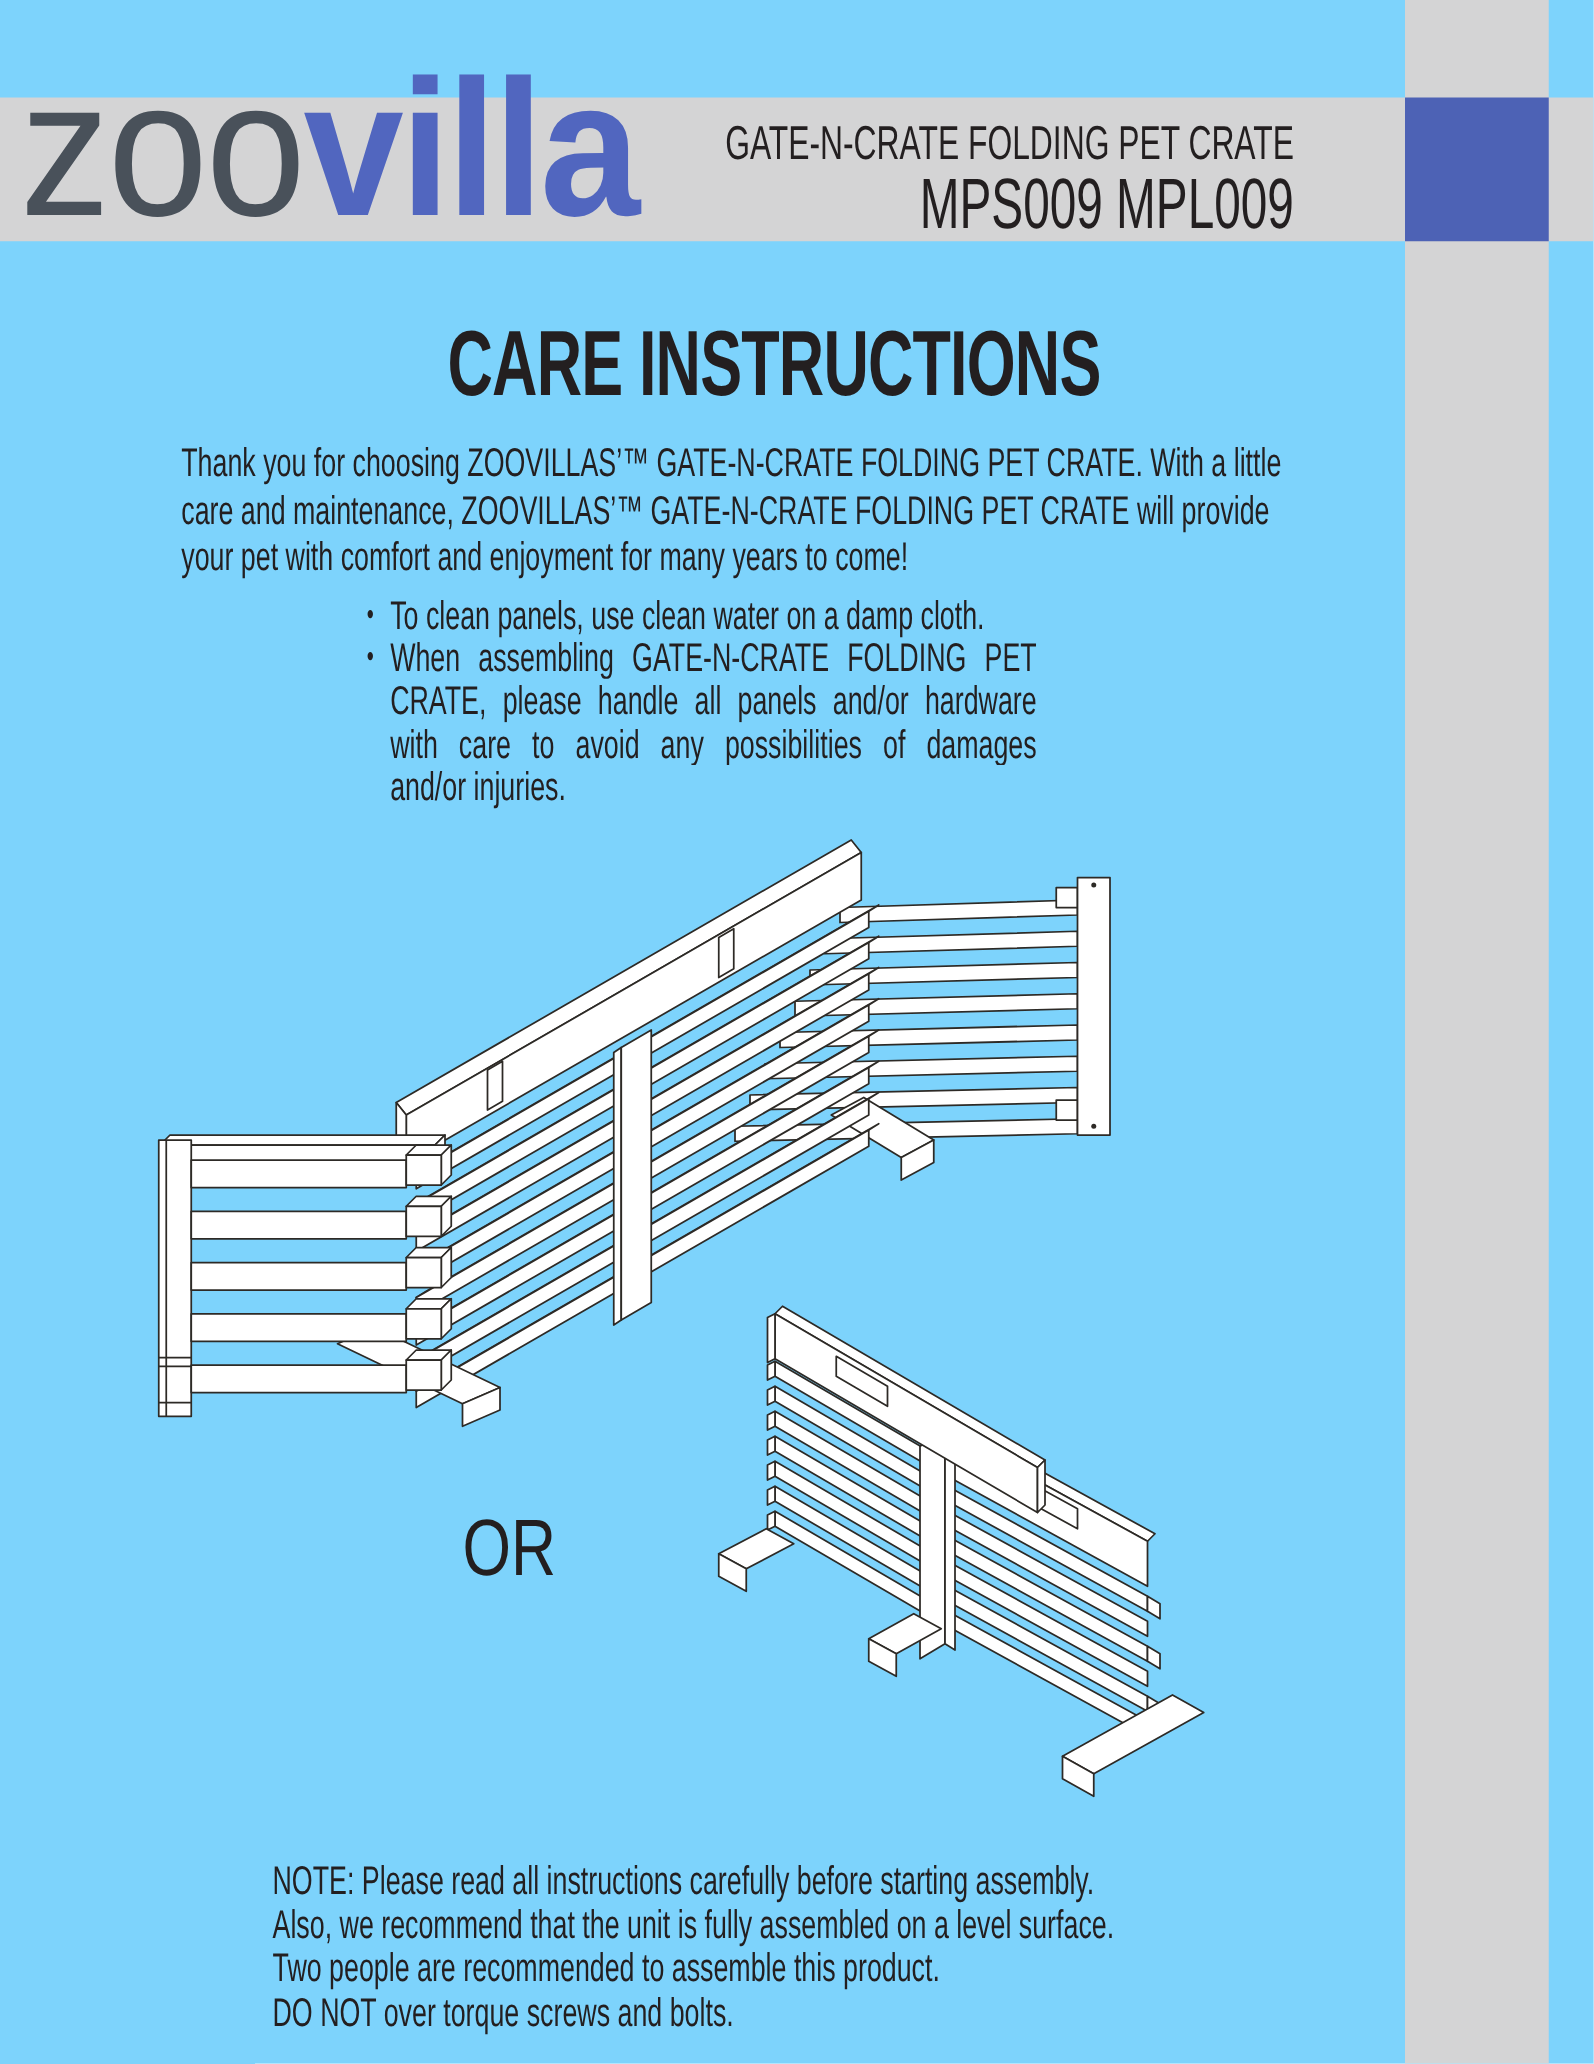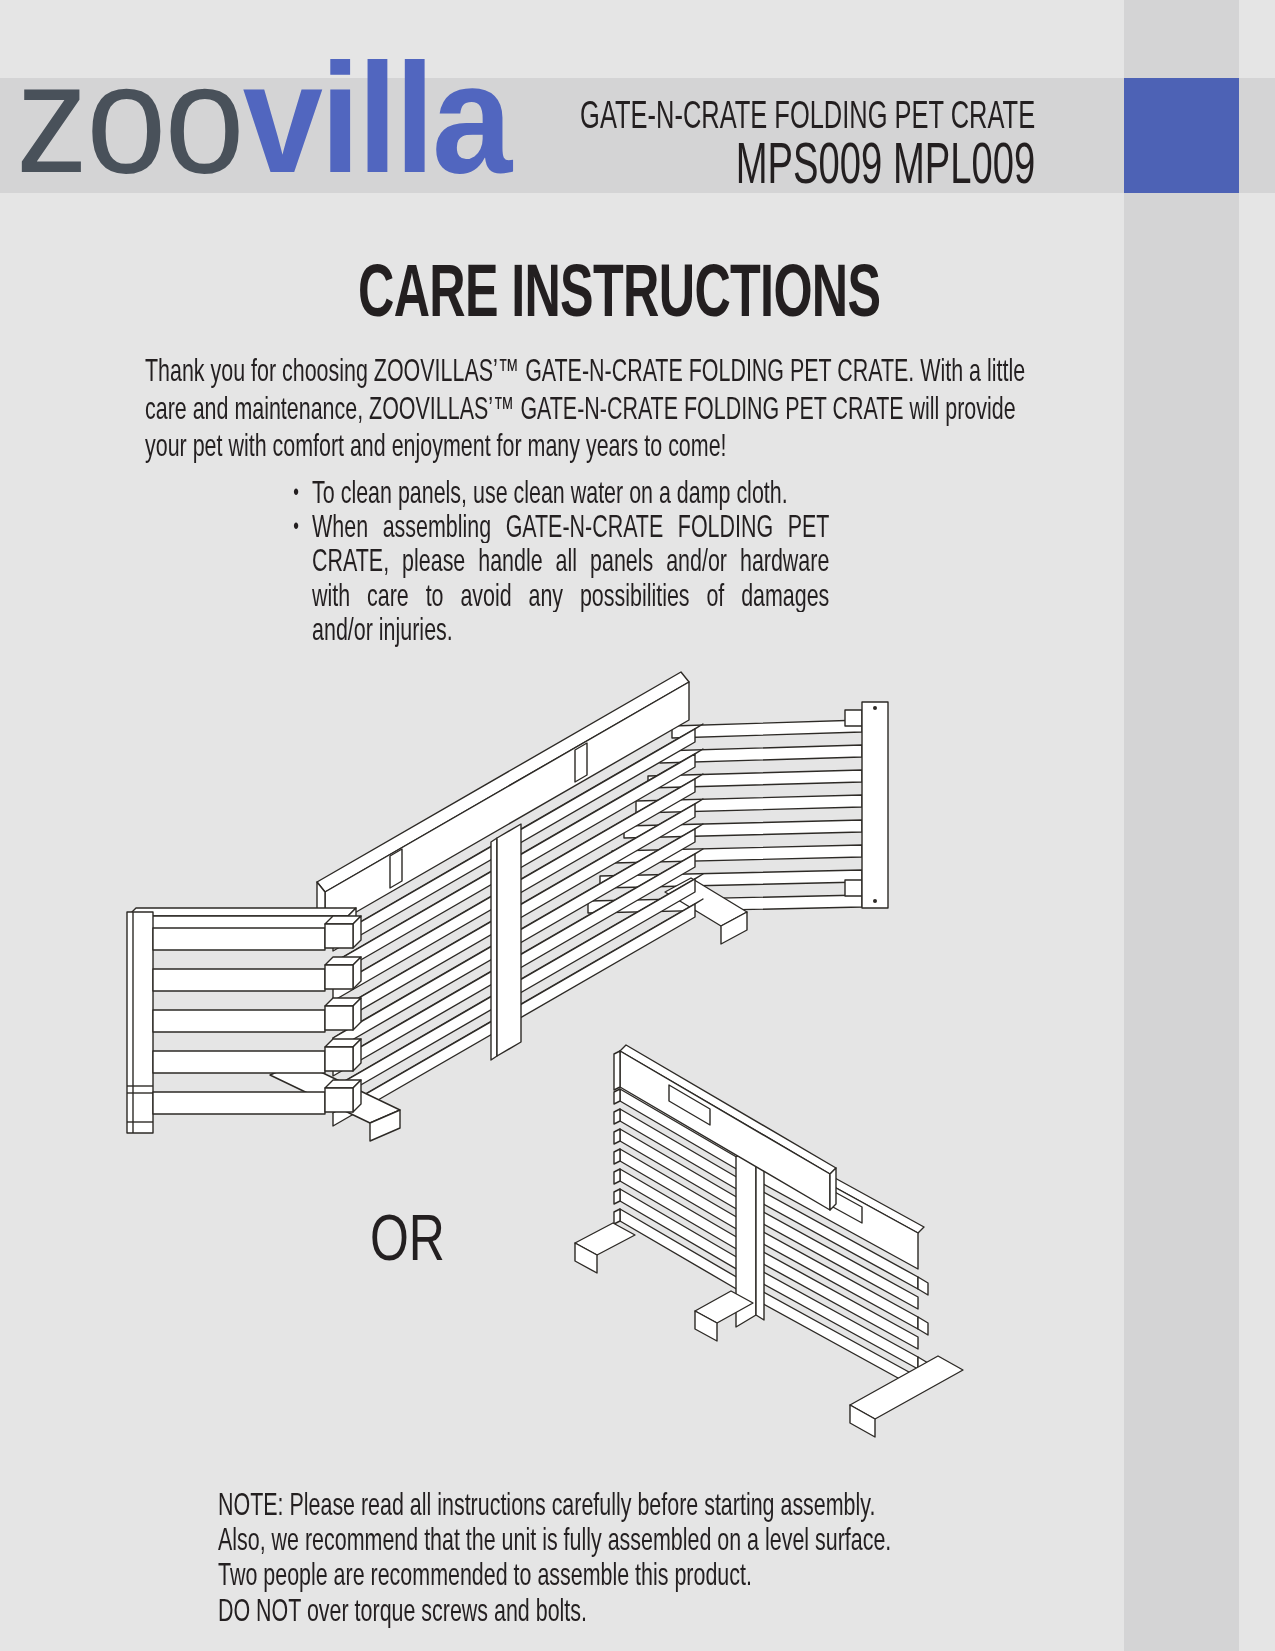--- a/index.html
+++ b/index.html
@@ -1,18 +1,18 @@
 <!DOCTYPE html>
 <html><head>
 <meta charset="utf-8">
 <style>
   html,body { margin:0; padding:0; background:#ffffff; }
   .page {
     position:relative; width:1275px; height:1651px;
-    background:#e5e5e5; overflow:hidden;
+    background:#7dd3fc; overflow:hidden;
     font-family:"Liberation Sans", sans-serif;
     color:#231f20;
   }
   
   .band-top    { position:absolute; left:0; top:78px; width:1275px; height:115px; background:#d4d4d5; }
   .band-right  { position:absolute; left:1124px; top:0; width:115px; height:1651px; background:#d4d4d5; }
   .blue-square { position:absolute; left:1124px; top:78px; width:115px; height:115px; background:#4d62b5; }
 
   
   .logo {

